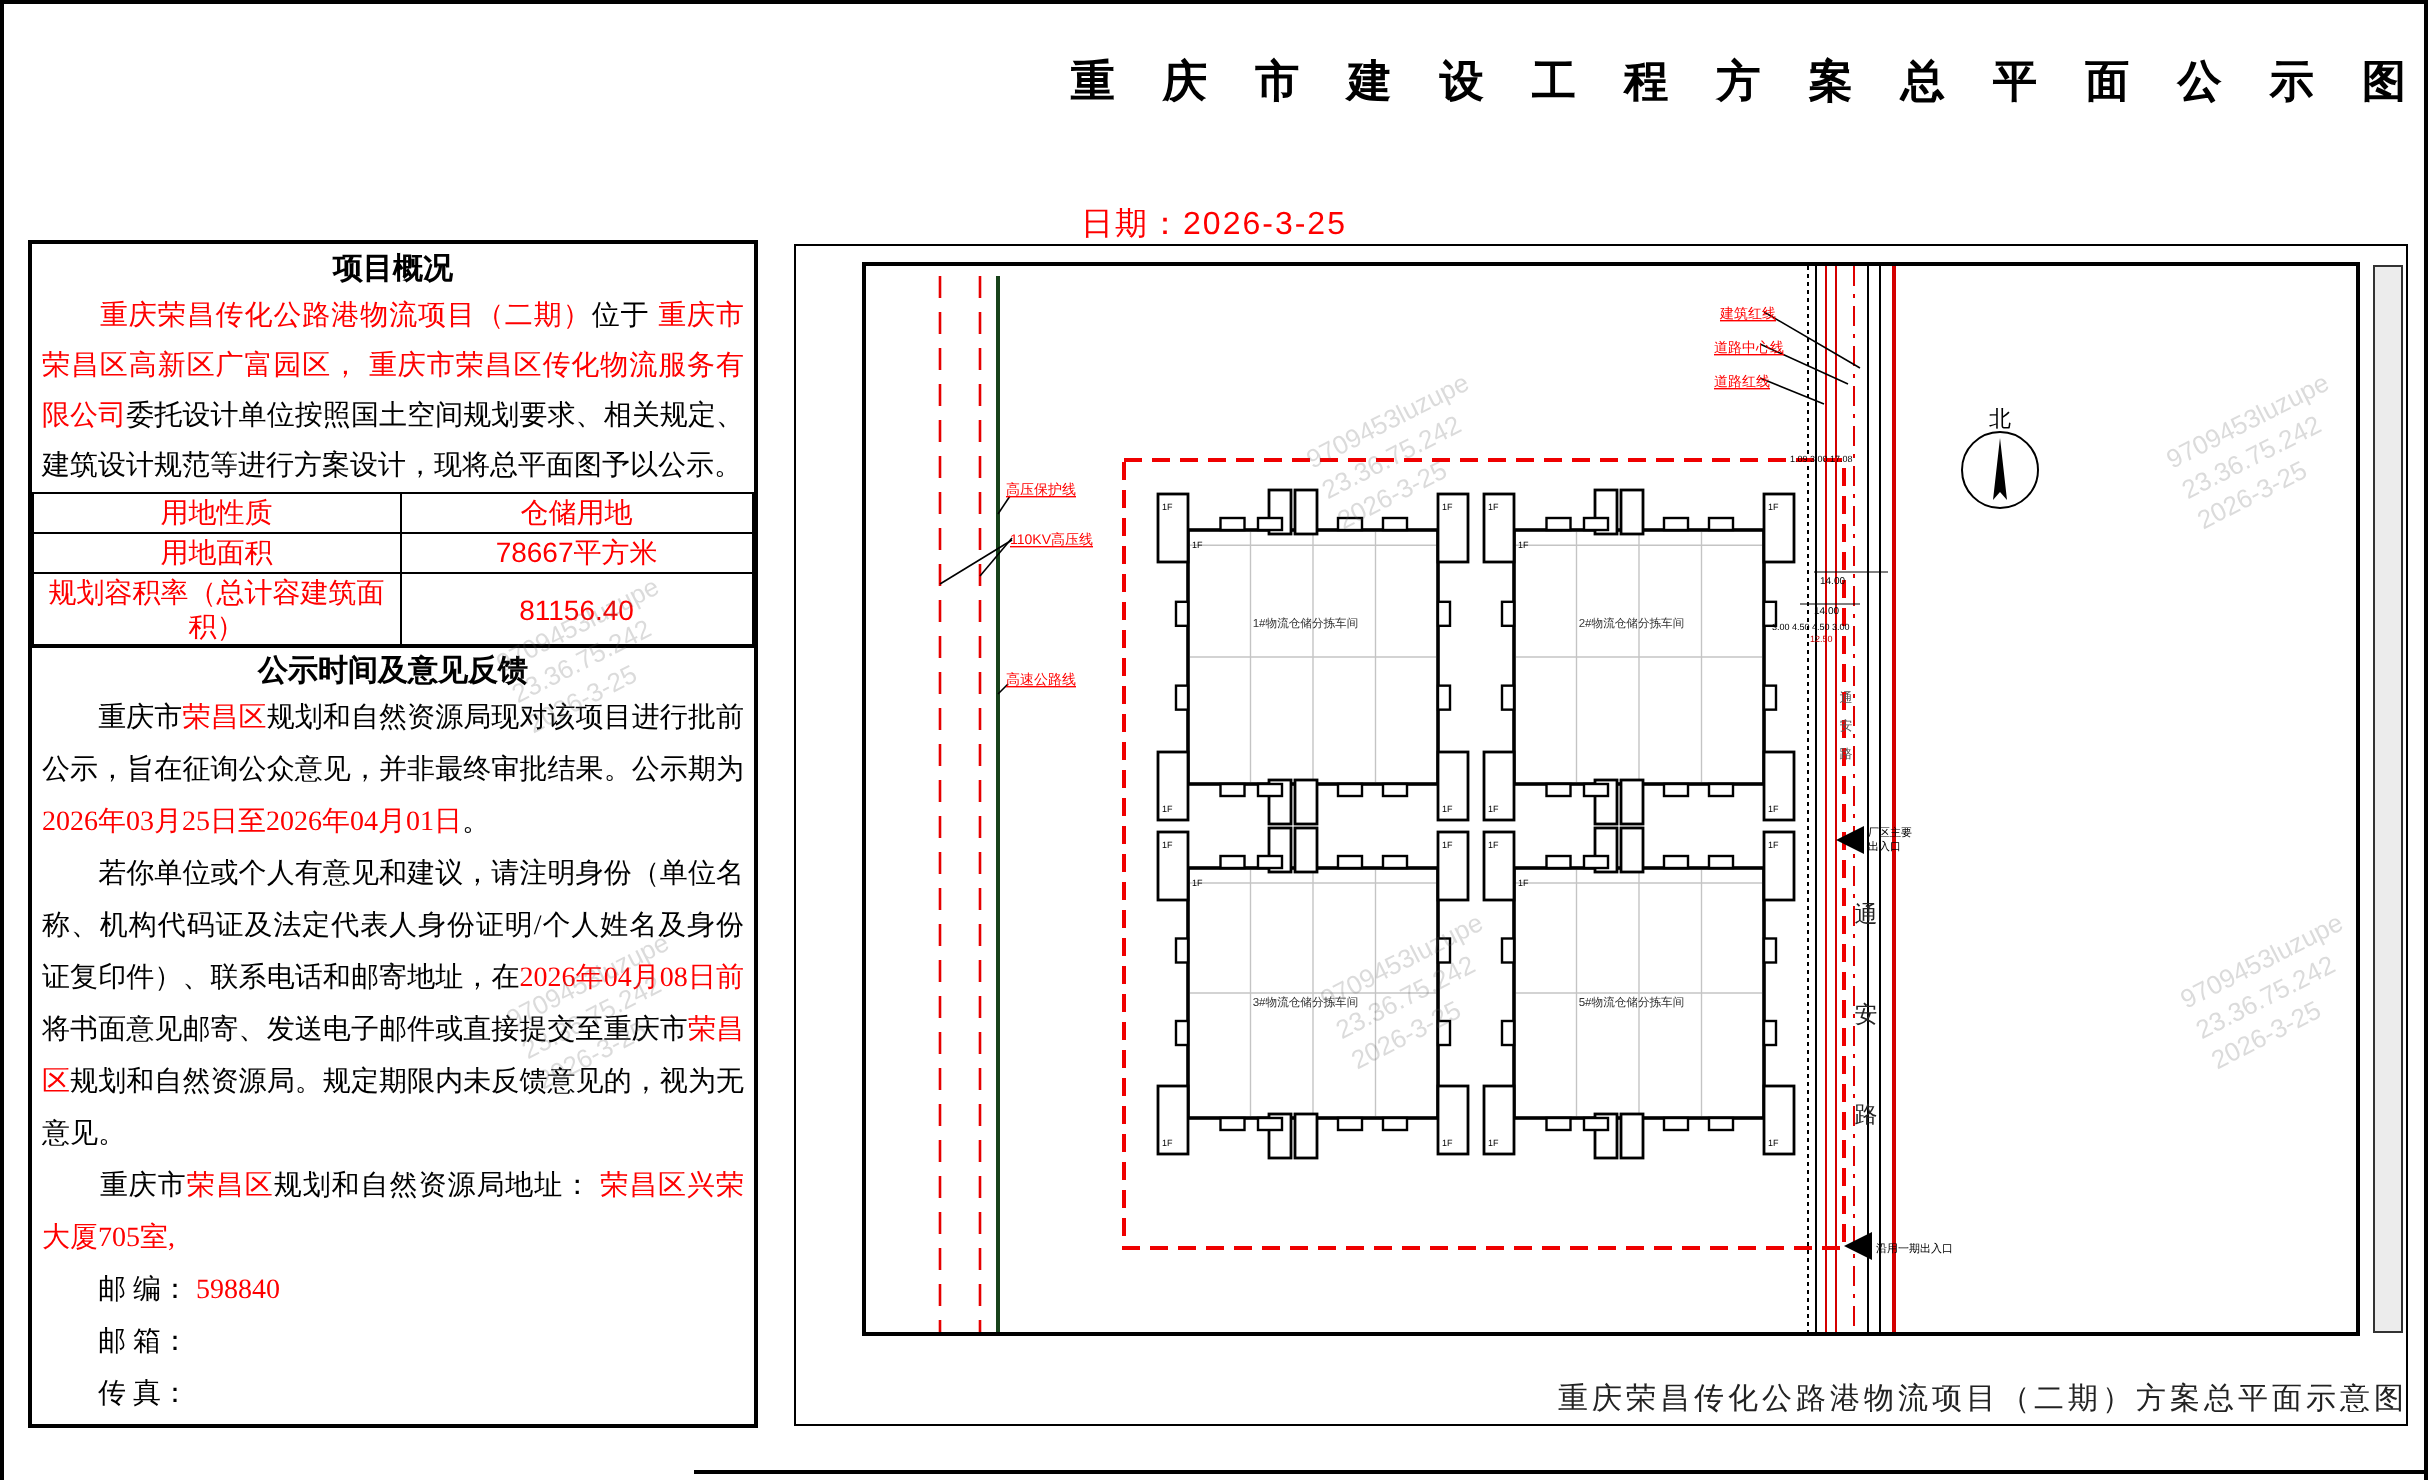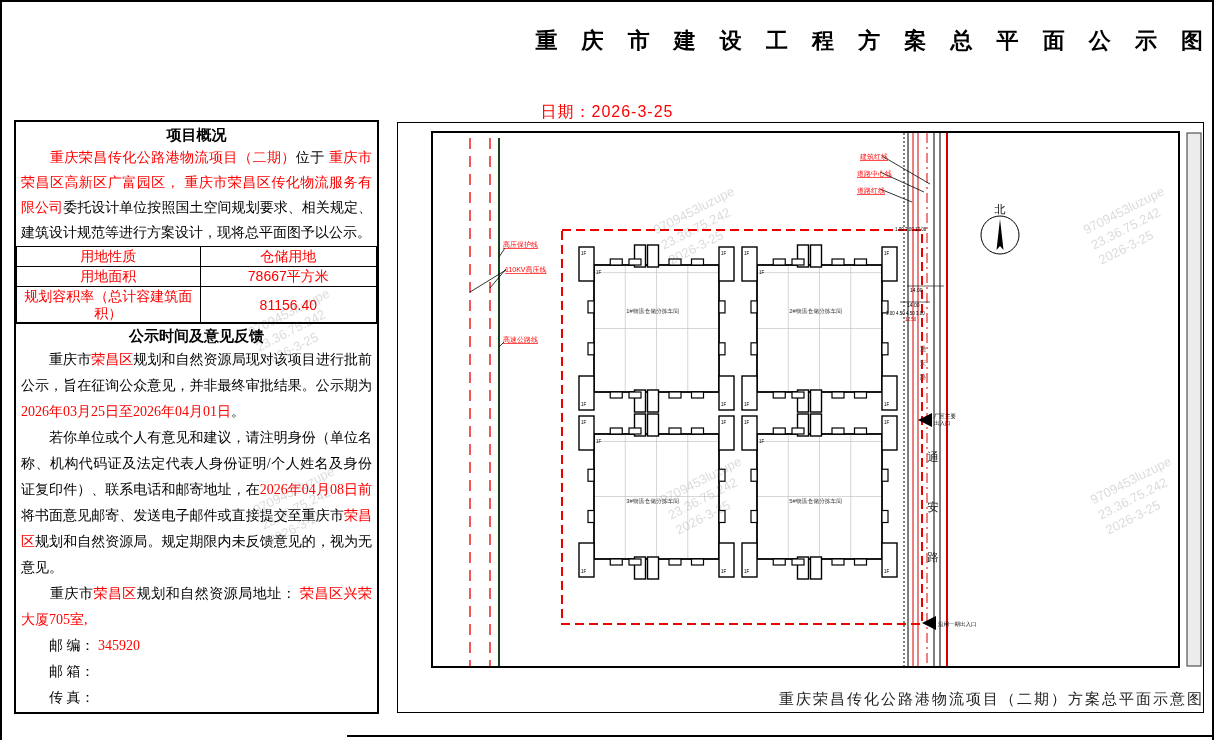--- a/index.html
+++ b/index.html
@@ -62,21 +62,21 @@
         </tbody>
     </table>
   </div>
 
   <div class="panel" id="panel-feedback">
     <h3>公示时间及意见反馈</h3>
     <div id="fb-paras">
         <div class="para"><span>　　重庆市</span><span class="red">荣昌区</span><span>规划和自然资源局现对该项目进行批前公示，旨在征询公众意见，并非最终审批结果。公示期为</span><span class="red">2026年03月25日至2026年04月01日</span><span>。</span></div>
         <div class="para"><span>　　若你单位或个人有意见和建议，请注明身份（单位名称、机构代码证及法定代表人身份证明/个人姓名及身份证复印件）、联系电话和邮寄地址，在</span><span class="red">2026年04月08日前</span><span>将书面意见邮寄、发送电子邮件或直接提交至重庆市</span><span class="red">荣昌区</span><span>规划和自然资源局。规定期限内未反馈意见的，视为无意见。</span></div>
         <div class="para"><span>　　重庆市</span><span class="red">荣昌区</span><span>规划和自然资源局地址： </span><span class="red">荣昌区兴荣大厦705室,</span></div>
-        <div class="para"><span>　　邮 编： </span><span class="red">345920</span></div>
+        <div class="para"><span>　　邮 编： </span><span class="red">598840</span></div>
         <div class="para"><span>　　邮 箱：</span></div>
         <div class="para"><span>　　传 真：</span></div>
         <div class="para"></div>
       </div>
   </div>
 
   <div class="frame"></div>
   <svg id="plan-svg" width="806" height="590" viewBox="396 121 806 590">
       <rect x="430" y="130" width="747" height="535" fill="#fff" stroke="#000" stroke-width="2"></rect>
       <rect x="1185" y="131" width="14" height="533" fill="#ececec" stroke="#333" stroke-width="1"></rect>

